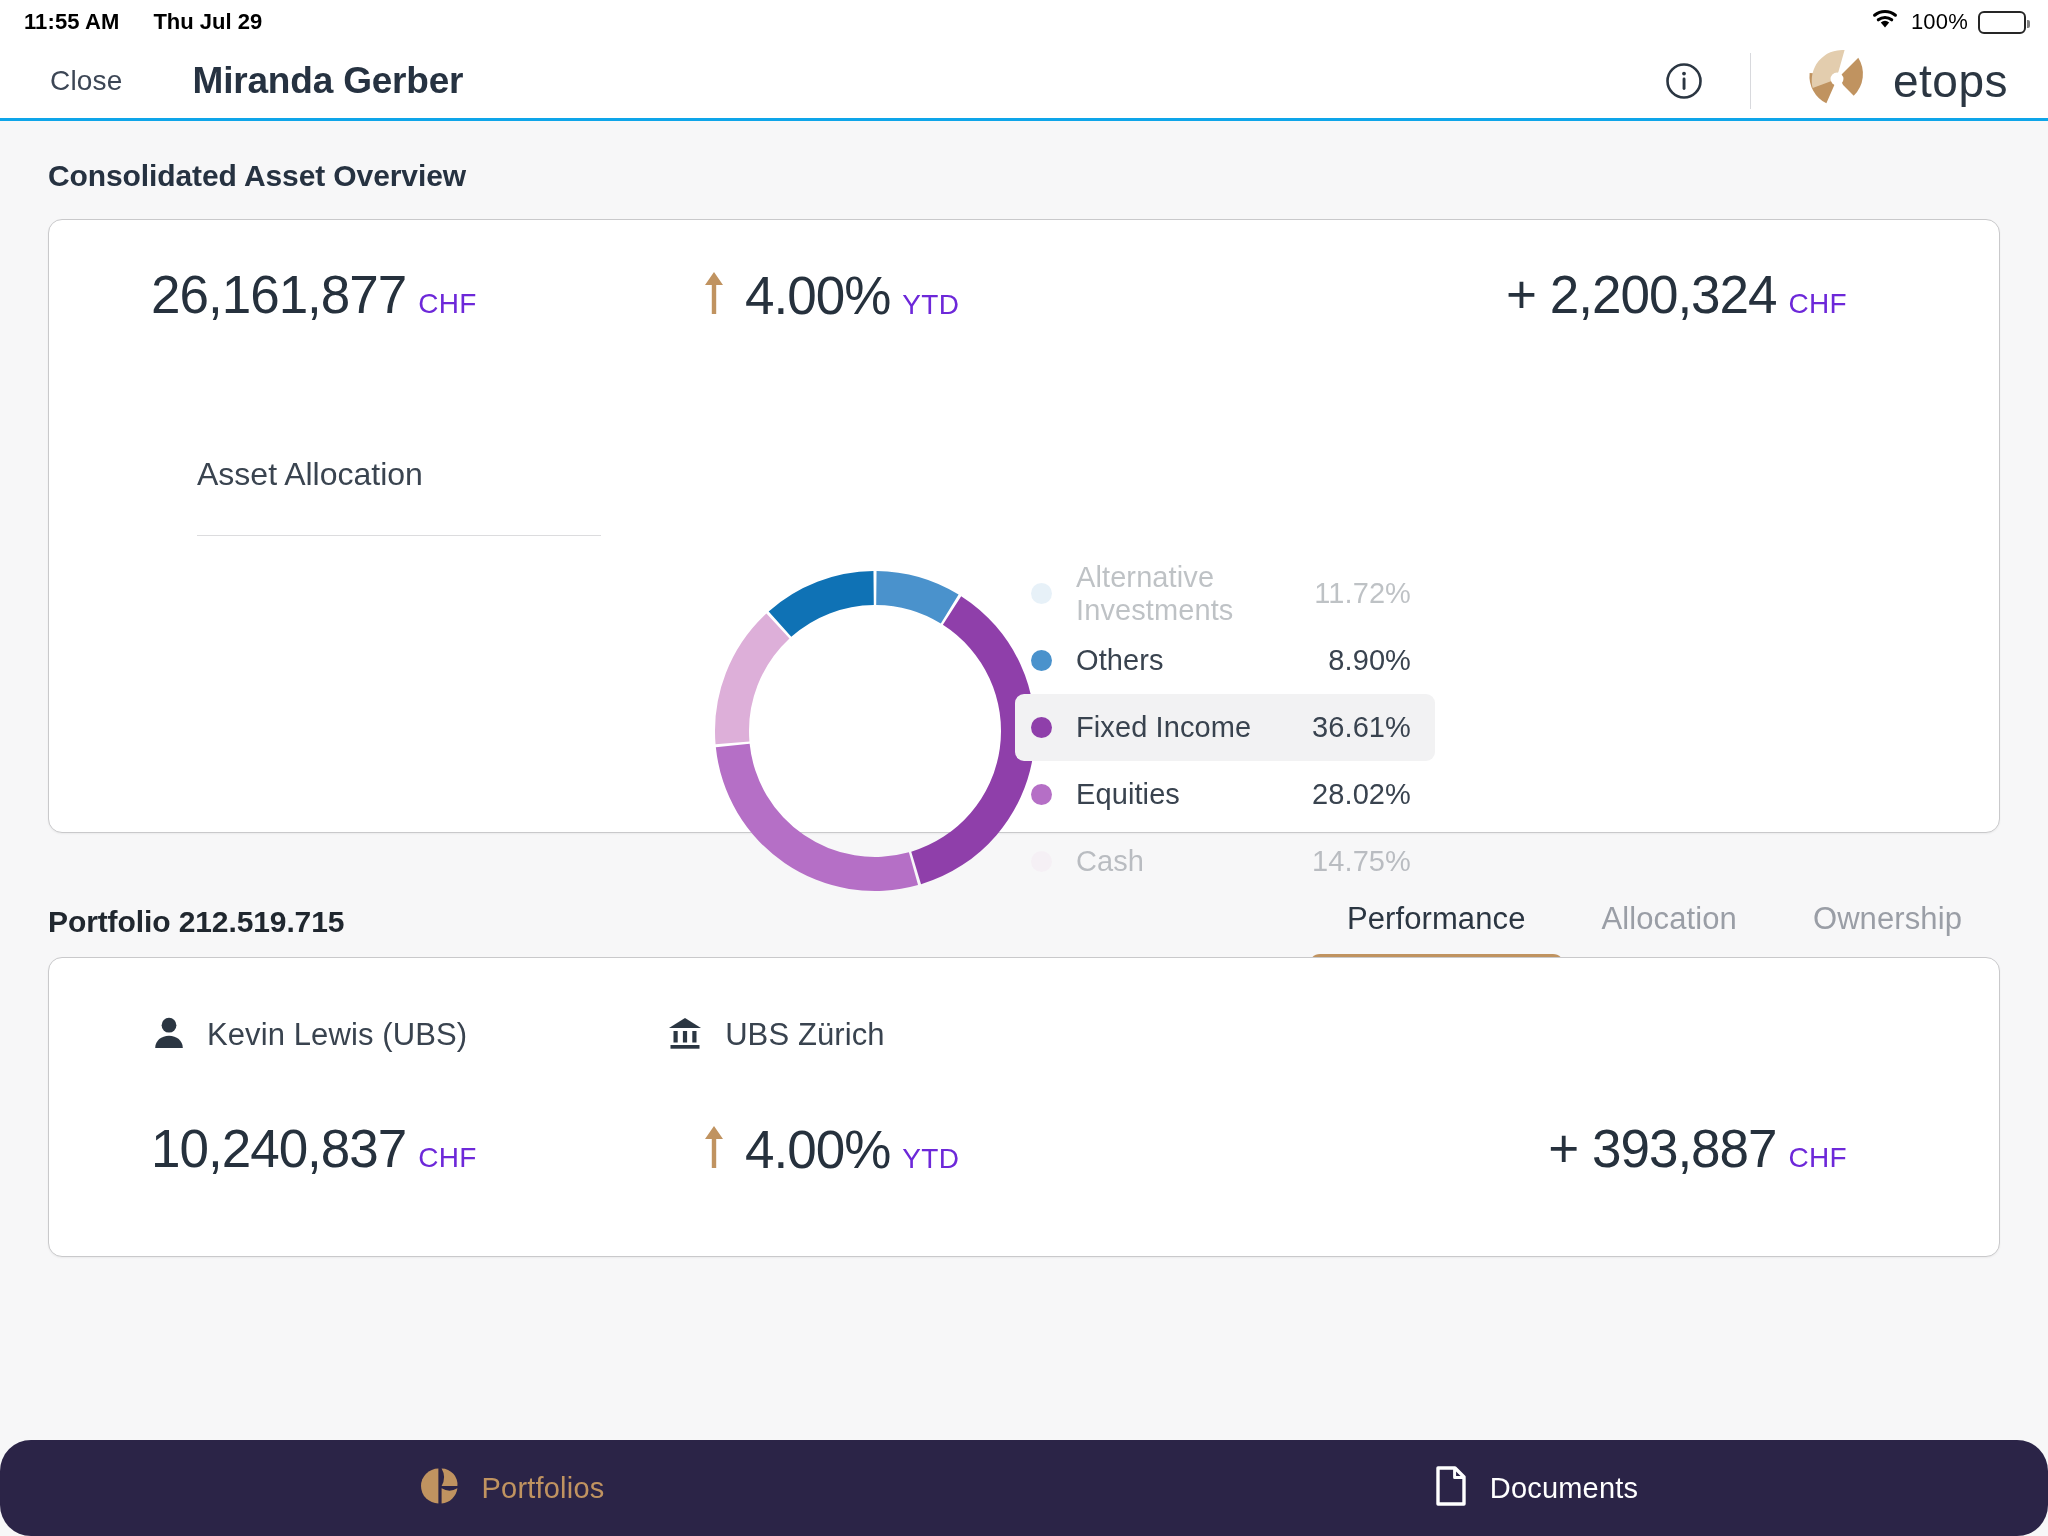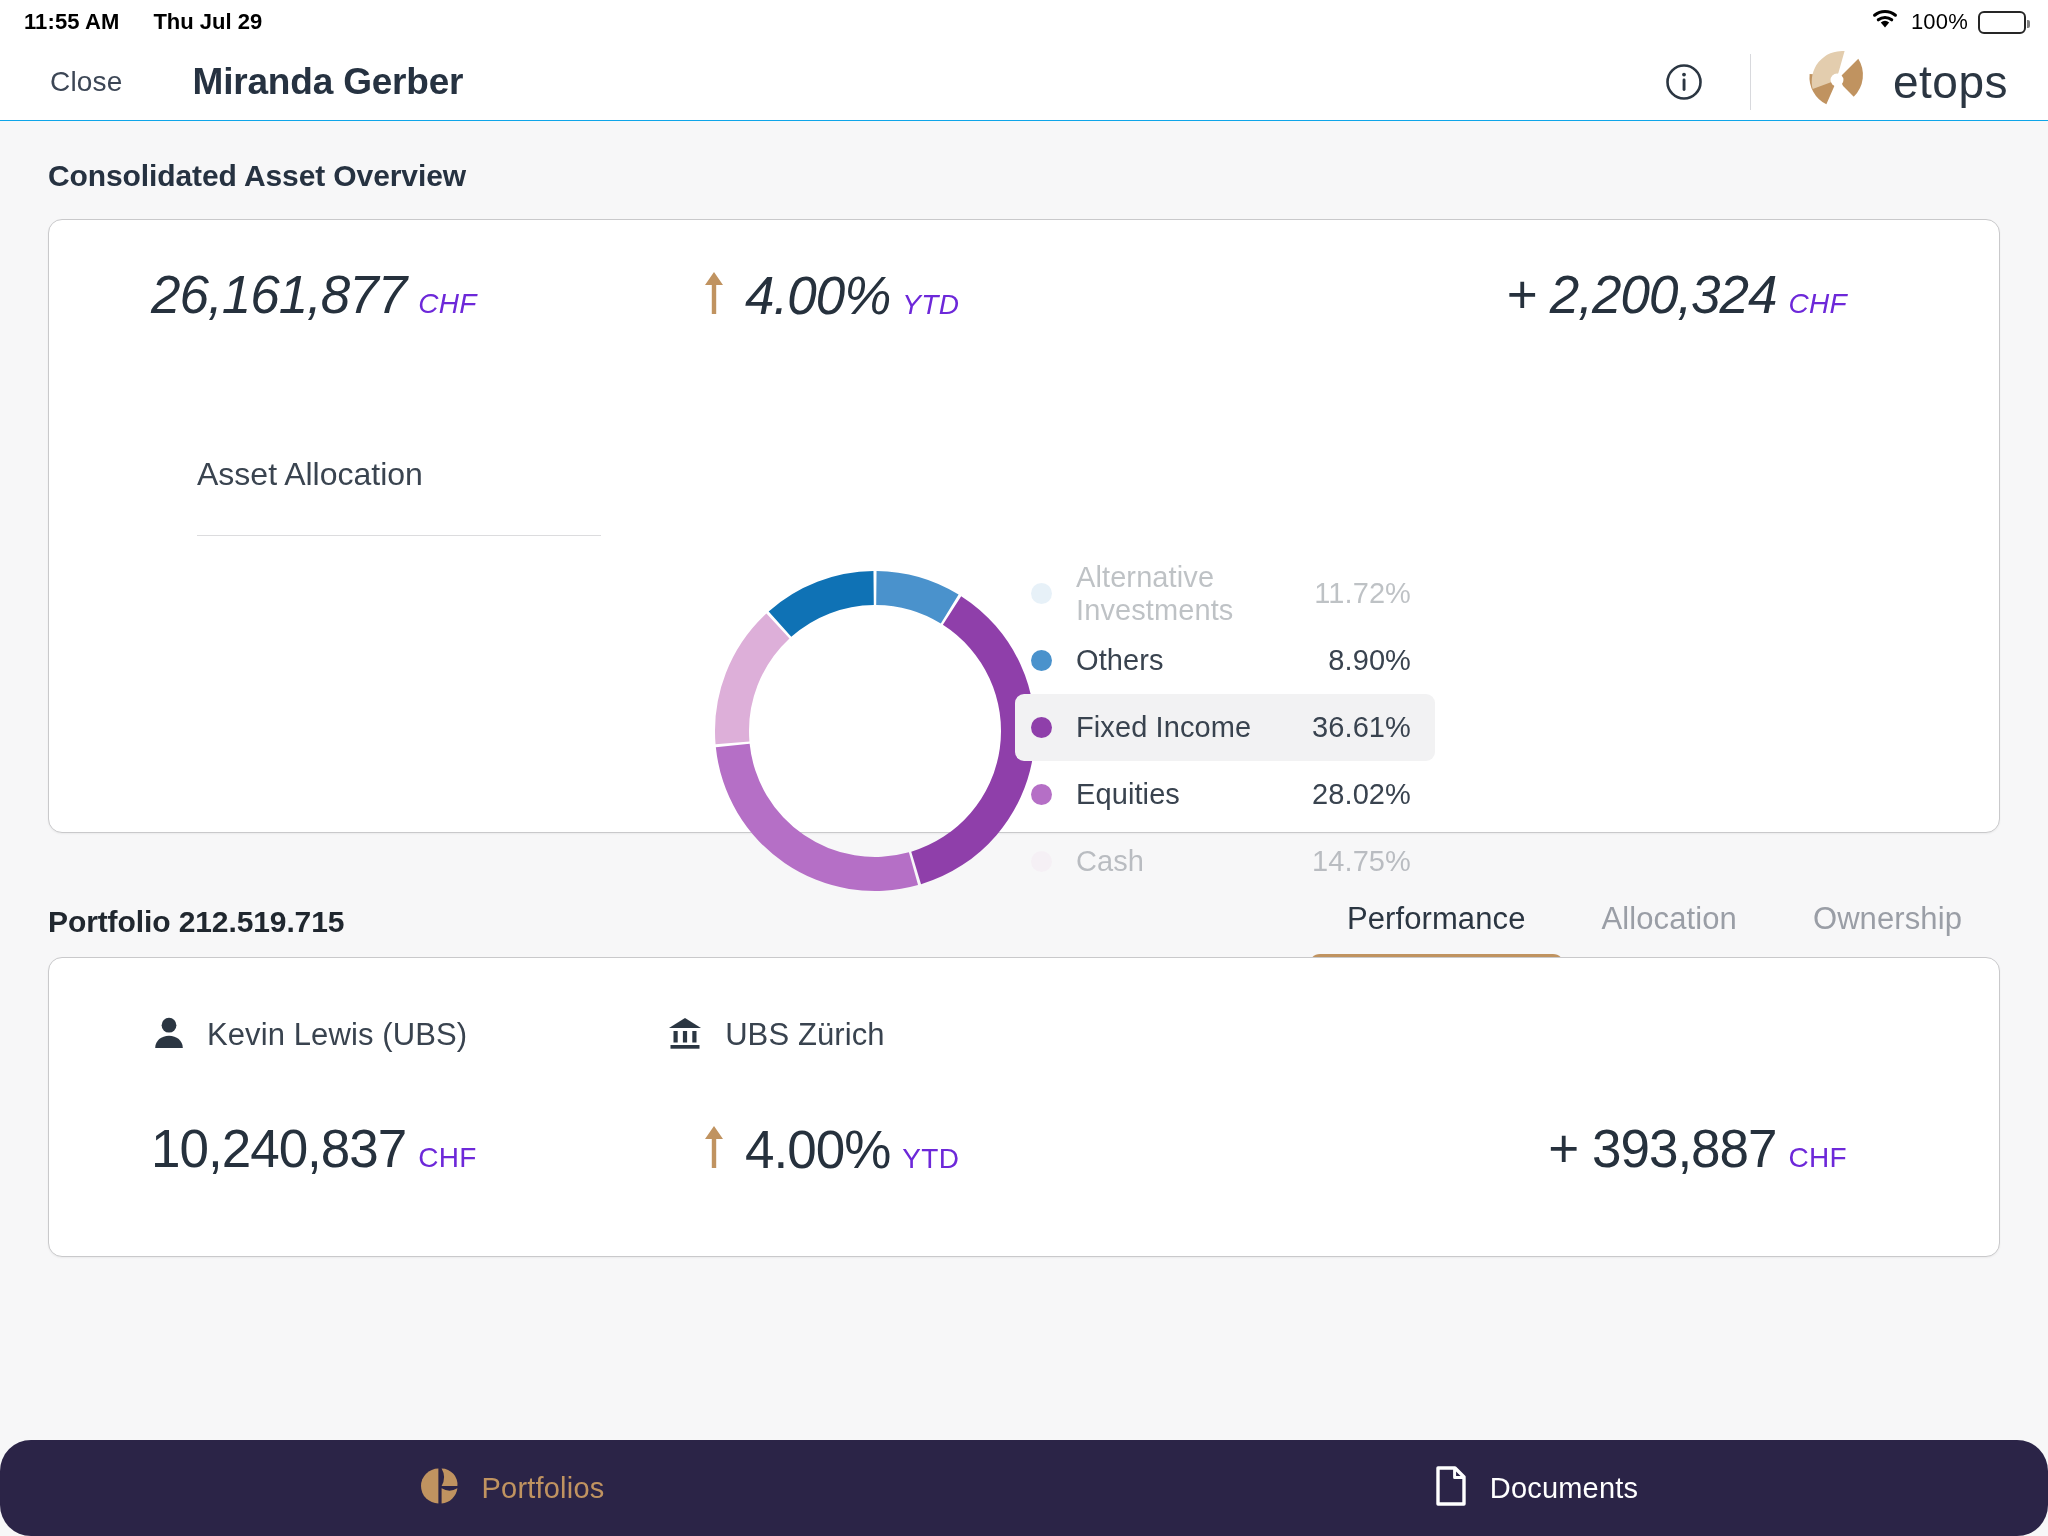--- a/index.html
+++ b/index.html
@@ -60,21 +60,21 @@
     background: rgba(0,0,0,.5);
     border-radius: 0 2px 2px 0;
   }
   .battery-fill { width: 100%; height: 100%; background: #000; border-radius: 2.5px; }
 
   
   .appbar {
     flex: 0 0 77px;
     height: 77px;
     background: #ffffff;
-    border-bottom: 1px solid #0ea5e9;
+    border-bottom: 3px solid #0ea5e9;
     display: flex;
     align-items: center;
     padding: 0 26px 0 46px;
   }
   .close-btn {
     font-size: 28px;
     color: #3c4655;
     letter-spacing: .2px;
     cursor: pointer;
     padding: 6px 4px;
@@ -121,21 +121,20 @@
   }
 
   
   .overview-card { height: 614px; position: relative; padding: 0 44px; }
 
   .kpi-row {
     display: flex;
     align-items: flex-start;
     padding-top: 48px;
     height: 150px;
-    font-style: italic;
   }
   .kpi {
     display: flex;
     align-items: baseline;
     gap: 12px;
   }
   .kpi-total { flex: 0 0 610px; padding-left: 58px; }
   .kpi-perf  { flex: 0 0 508px; }
   .kpi-abs   { flex: 1; justify-content: flex-end; padding-right: 108px; }
 

